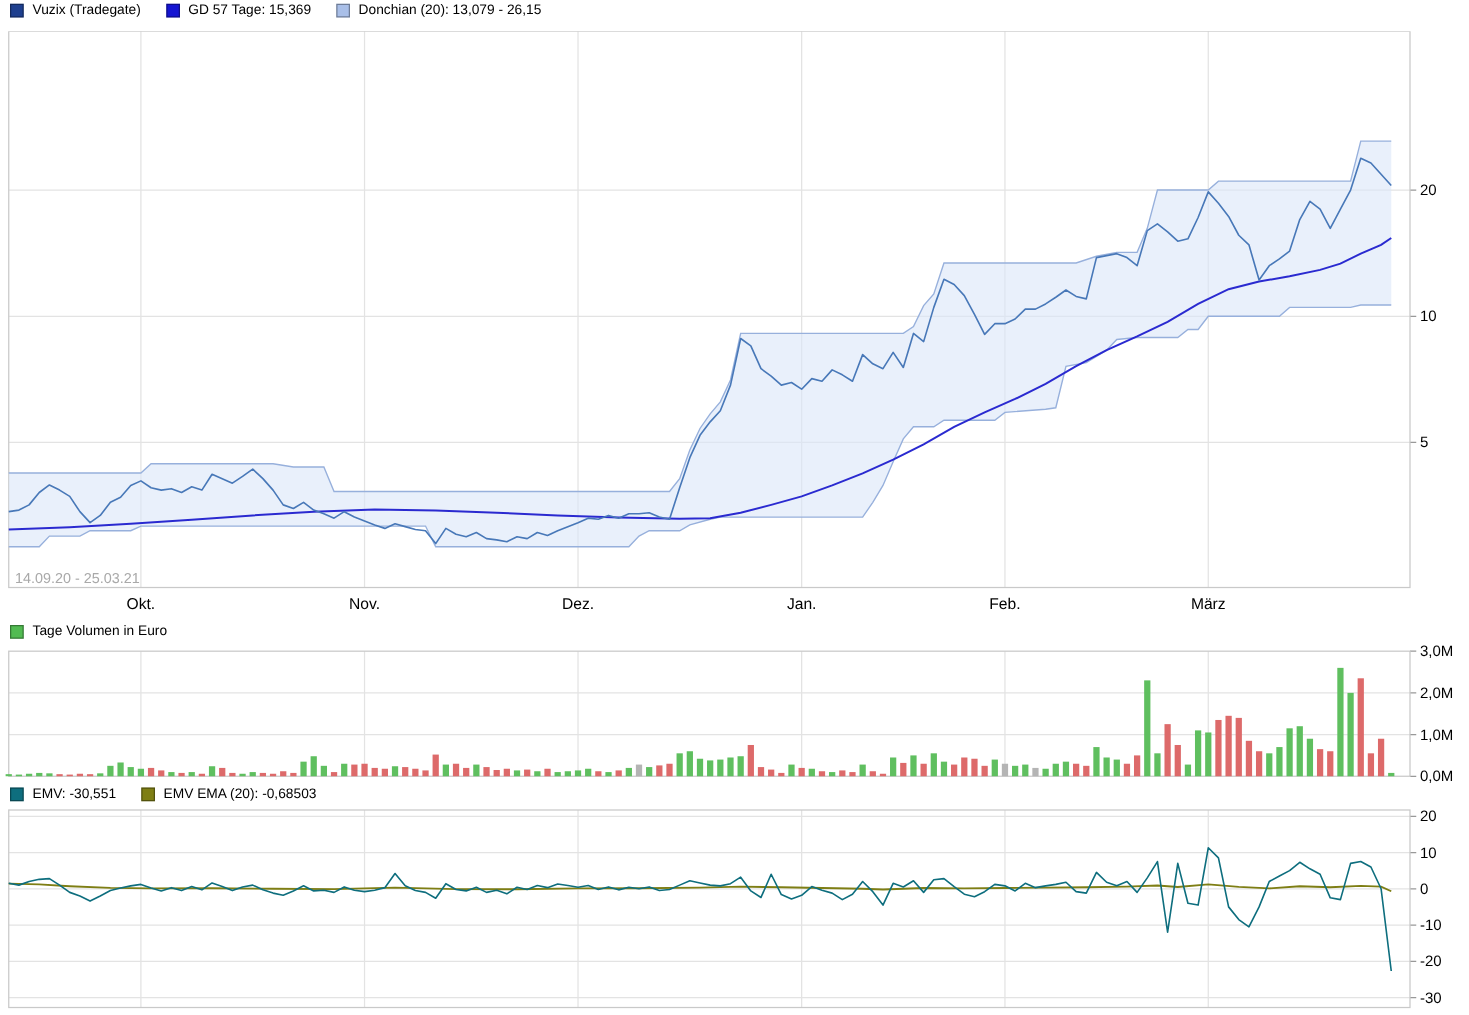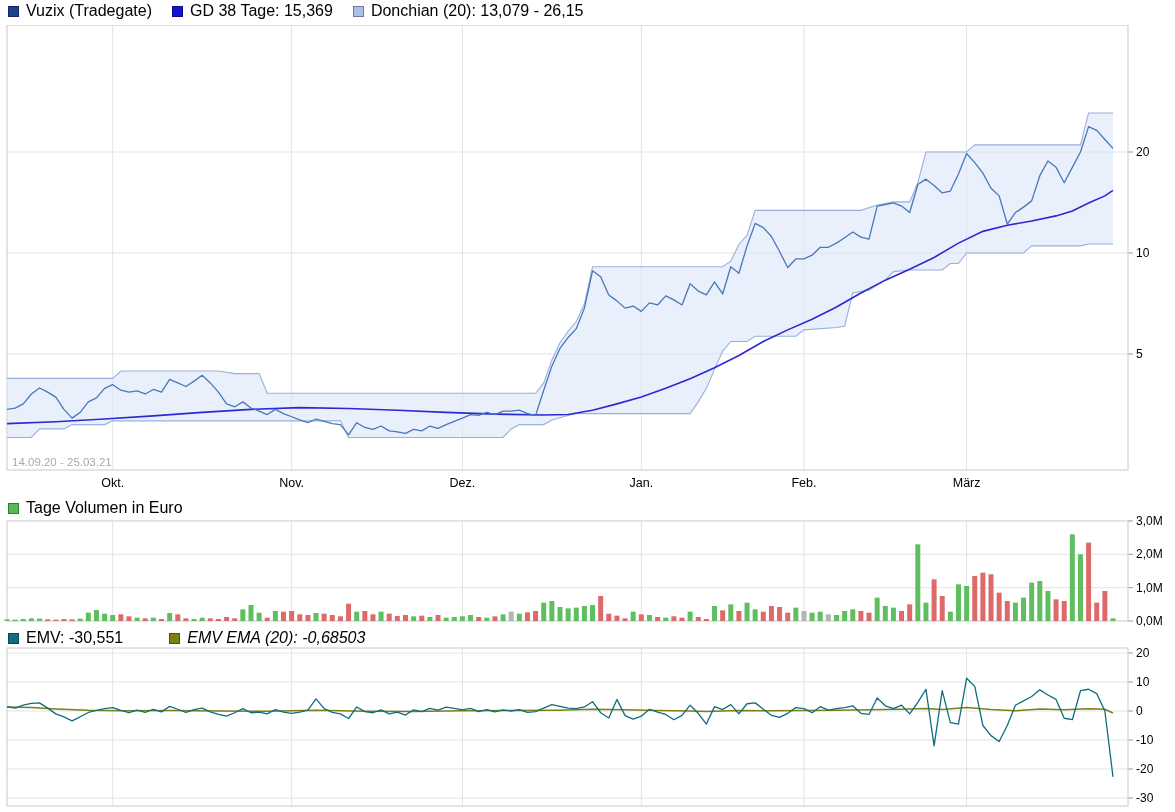--- a/index.html
+++ b/index.html
@@ -1,19 +1,19 @@
 <!DOCTYPE html>
 <html><head>
 <meta charset="utf-8">
 <style>
   html,body{margin:0;padding:0;background:#ffffff;}
   body{width:1175px;height:812px;position:relative;font-family:"Liberation Sans",sans-serif;color:#000;}
-  .legend-row{position:absolute;left:8px;display:flex;align-items:center;gap:20px;font-size:16px;text-align:right;}
+  .legend-row{position:absolute;left:8px;display:flex;align-items:center;gap:20px;font-size:11px;text-align:right;}
   .legend-item{display:flex;align-items:center;gap:7px;white-space:nowrap;}
-  .legend-item.wide{margin-left:26px;font-style:italic;}
+  .legend-item.wide{}
   .swatch{width:11px;height:11px;display:inline-block;border:1px solid rgba(0,0,0,.35);box-sizing:border-box;}
   #legend-main{top:2px;}
   #legend-volume{top:499px;}
   #legend-emv{top:629px;}
   svg{position:absolute;left:0;display:block;}
   #main-chart-svg{top:25px;}
   #volume-chart-svg{top:515px;}
   #emv-chart-svg{top:646px;}
   svg text{font-family:"Liberation Sans",sans-serif;font-size:12px;fill:#000;}
   svg text.month{font-size:12.5px;}
@@ -22,21 +22,21 @@
 </head>
 <body>
 
 <div class="legend-row" id="legend-main">
   <span class="legend-item">
     <span class="swatch" style="background: rgb(30, 63, 143);"></span>
     <span>Vuzix (Tradegate)</span>
   </span>
   <span class="legend-item">
     <span class="swatch" style="background: rgb(20, 20, 210);"></span>
-    <span>GD 38 Tage: 15,369</span>
+    <span>GD 57 Tage: 15,369</span>
   </span>
   <span class="legend-item">
     <span class="swatch" style="background: rgb(169, 191, 232);"></span>
     <span>Donchian (20): 13,079 - 26,15</span>
   </span>
 </div>
 
 <svg id="main-chart-svg" width="1175" height="468">
     <line x1="112.72058823529412" y1="0" x2="112.72058823529412" y2="445" stroke="#e3e3e3" stroke-width="1"></line>
     <text x="112.72058823529412" y="462" text-anchor="middle" class="month">Okt.</text>

